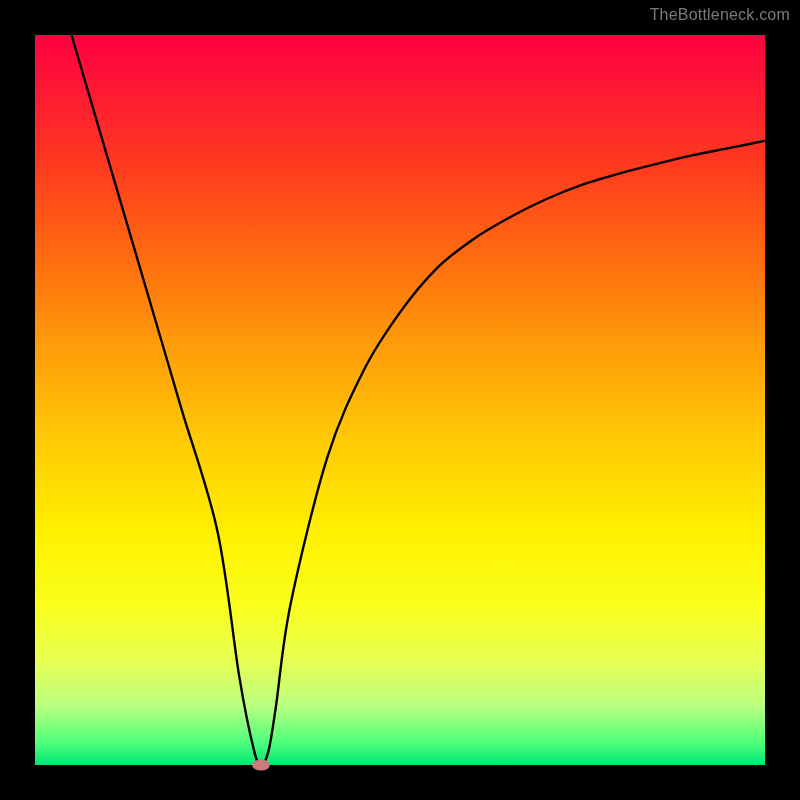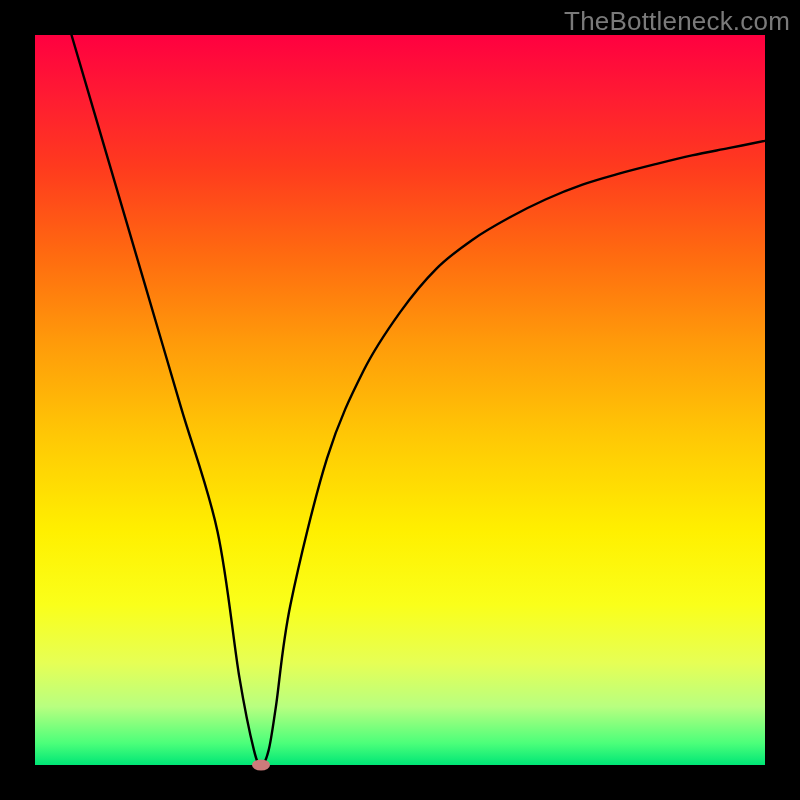--- a/index.html
+++ b/index.html
@@ -36,21 +36,21 @@
       #b8ff80 92%,
       #4cff7a 97%,
       #00e676 100%
     );
   }
   .watermark {
     position: absolute;
     top: 6px;
     right: 10px;
     color: #7a7a7a;
-    font-size: 26px;
+    font-size: 16px;
     font-weight: 500;
     letter-spacing: 0.2px;
     user-select: none;
   }
   .curve-svg {
     position: absolute;
     left: 0;
     top: 0;
     width: 730px;
     height: 730px;

